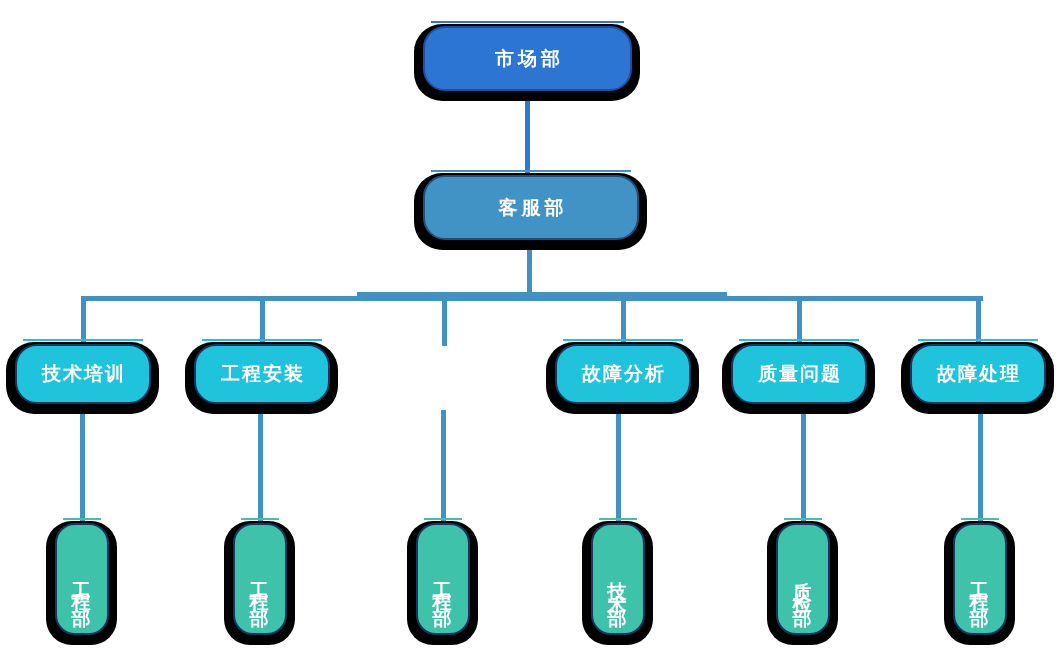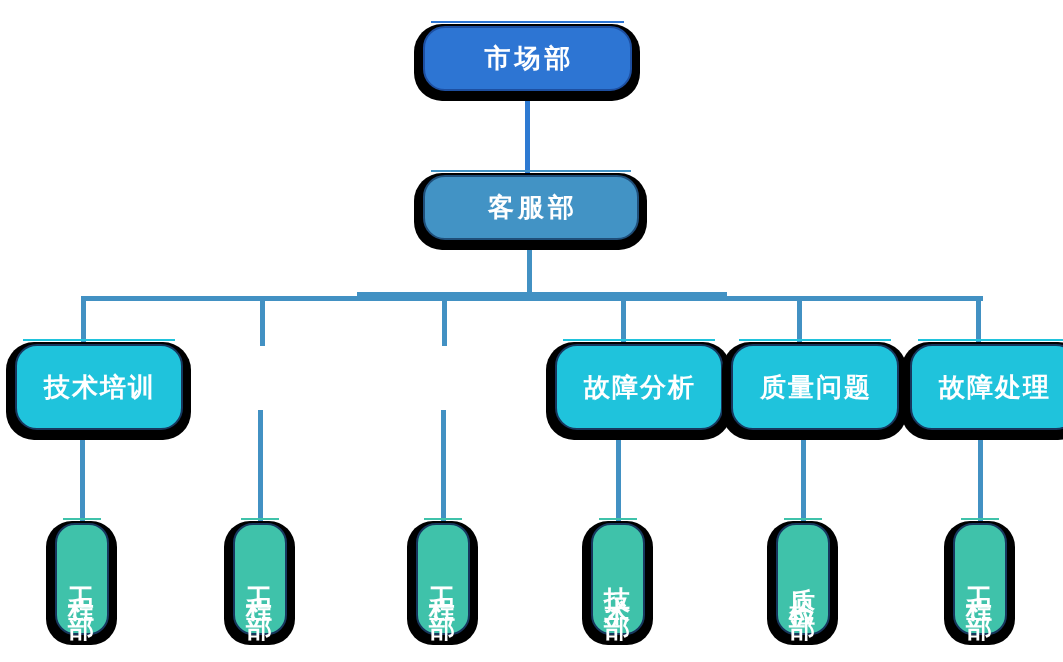--- a/index.html
+++ b/index.html
@@ -53,41 +53,41 @@
     left:0;right:0;top:0;bottom:0;
     background:var(--fill);
     border:2px solid var(--bord);
     border-radius:22px;
     display:flex;align-items:center;justify-content:center;
     box-sizing:border-box;
   }
   .node .label{
     color:var(--text);
     font-weight:bold;
-    font-size:26px;
+    font-size:19px;
     white-space:nowrap;
   }
   .c-root{--fill:var(--root-fill);--bord:var(--root-border);}
   .c-l2{--fill:var(--level2-fill);--bord:var(--level2-border);}
   .c-l3{--fill:var(--level3-fill);--bord:var(--level3-border);}
   .c-l4{--fill:var(--level4-fill);--bord:var(--level4-border);}
   .h-label .label{letter-spacing:4px;padding-left:4px;}
   .l3-label .label{letter-spacing:2px;padding-left:2px;}
   .v-node .body{border-radius:20px;}
   .v-node .shadow{border-radius:26px;}
   .v-node .label{
     writing-mode:vertical-rl;
     text-orientation:upright;
     letter-spacing:13px;
     padding-top:13px;
   }
   
   .p-root{left:423px;top:26px;width:209px;height:65px;}
   .p-l2{left:423px;top:175px;width:216px;height:65px;}
-  .p-l3{top:344px;width:136px;height:86px;padding-left:32px;}
+  .p-l3{top:344px;width:136px;height:60px;}
   .p-l3-1{left:15px;} .p-l3-2{left:194px;} .p-l3-3{left:376px;}
   .p-l3-4{left:555px;} .p-l3-5{left:731px;} .p-l3-6{left:910px;}
   .p-l4{top:523px;width:54px;height:112px;}
   .p-l4-1{left:55px;} .p-l4-2{left:233px;} .p-l4-3{left:416px;}
   .p-l4-4{left:591px;} .p-l4-5{left:776px;} .p-l4-6{left:953px;}
 </style>
 </head>
 <body>
 
 <div class="canvas">
@@ -125,20 +125,27 @@
     </span>
   </div>
 
   <div class="node c-l3 l3-label p-l3 p-l3-1">
     <span class="shadow"></span>
     <span class="hl"></span>
     <span class="body">
       <span class="label">技术培训</span>
     </span>
   </div>
+  <div class="node c-l3 l3-label p-l3 p-l3-2">
+    <span class="shadow"></span>
+    <span class="hl"></span>
+    <span class="body">
+      <span class="label">工程安装</span>
+    </span>
+  </div>
   <div class="node c-l3 l3-label p-l3 p-l3-4">
     <span class="shadow"></span>
     <span class="hl"></span>
     <span class="body">
       <span class="label">故障分析</span>
     </span>
   </div>
   <div class="node c-l3 l3-label p-l3 p-l3-5">
     <span class="shadow"></span>
     <span class="hl"></span>

